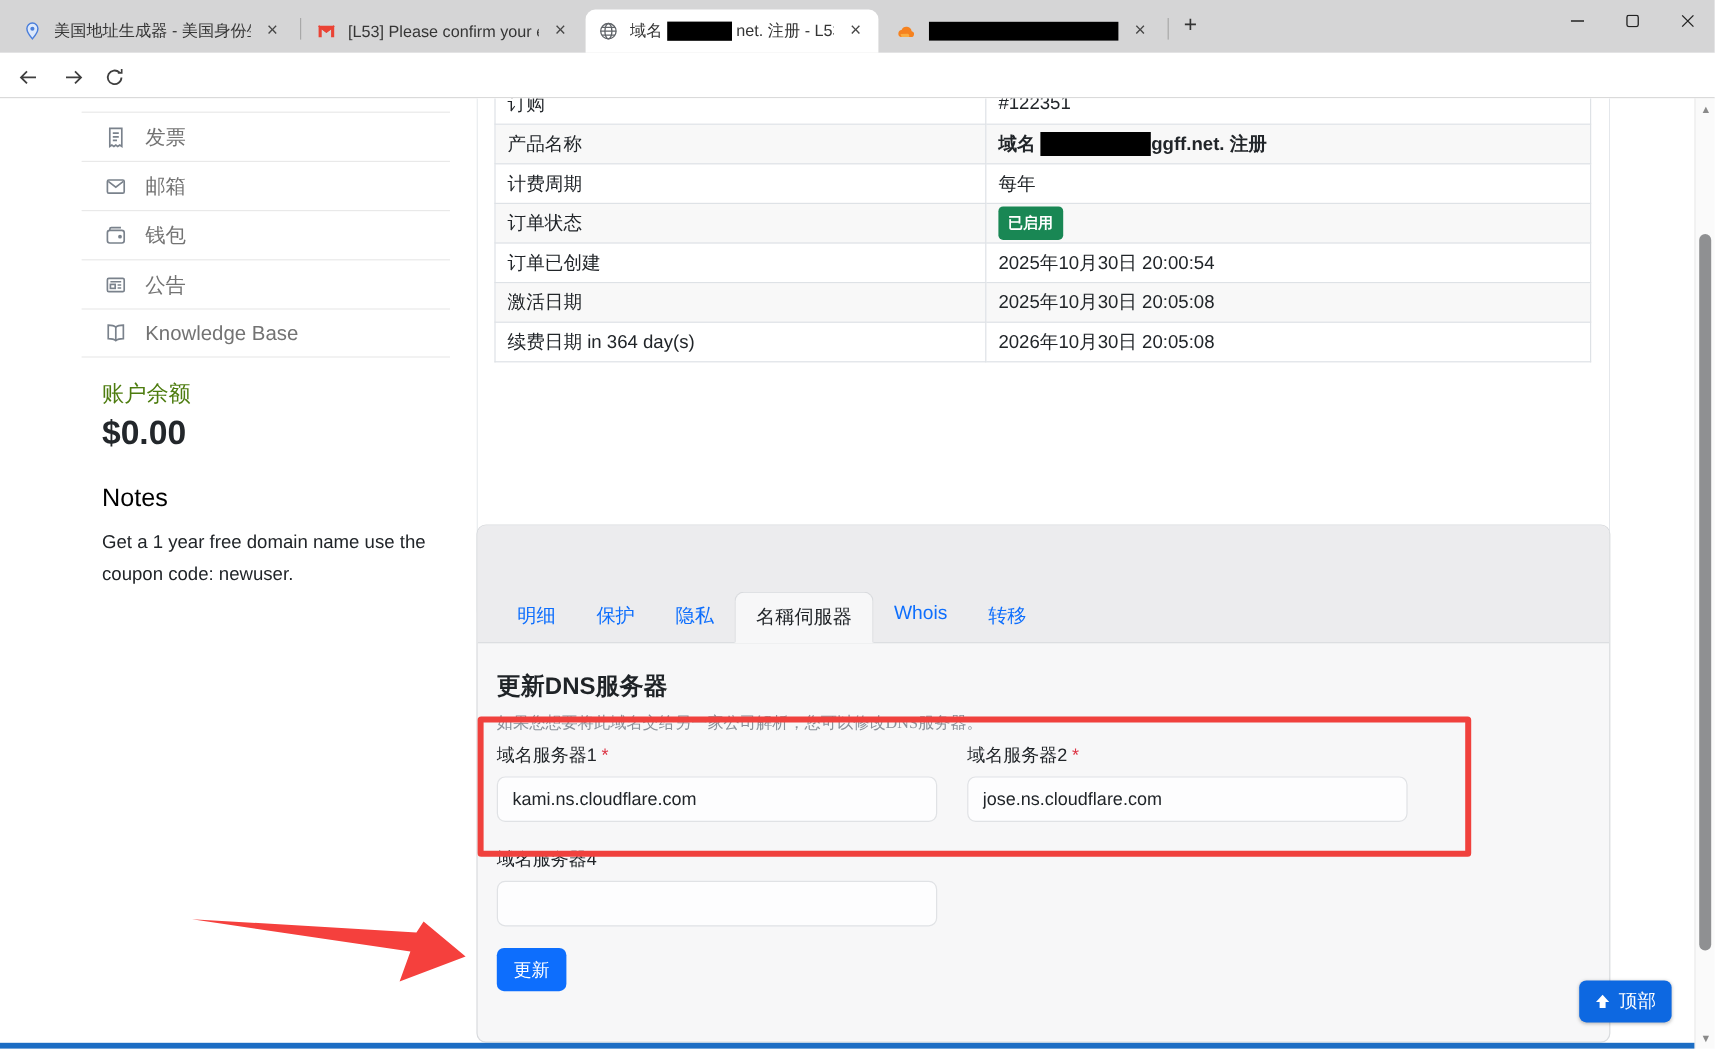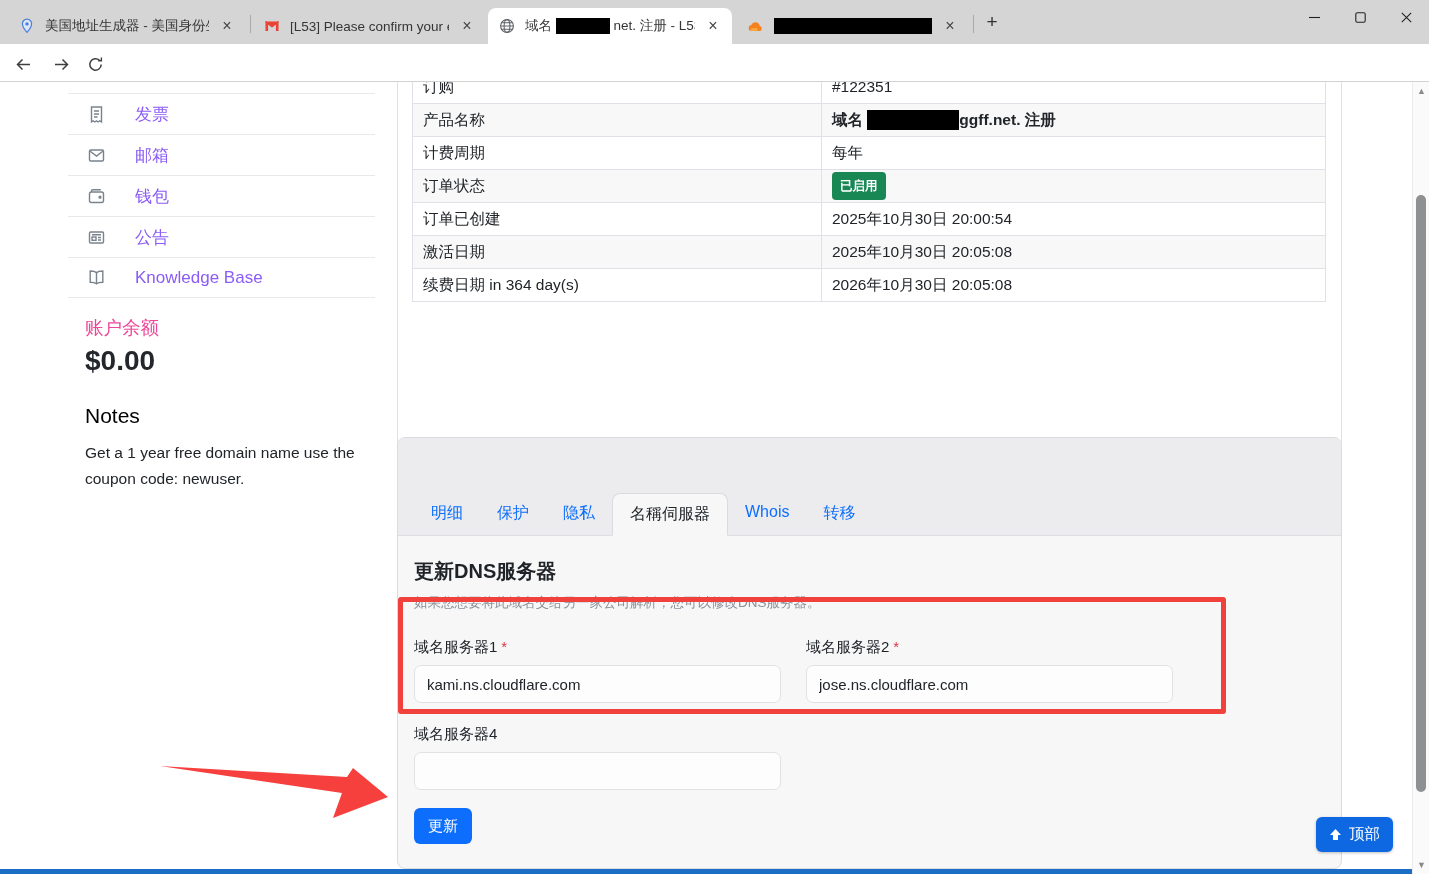--- a/index.html
+++ b/index.html
@@ -29,24 +29,24 @@
   .ncircle { width:22px; height:22px; border-radius:50%; background:#2aa84f; color:#fff; font-weight:bold; font-size:14px; display:flex; align-items:center; justify-content:center; }
   .ubadge { position:absolute; left:13px; top:13px; min-width:15px; height:14px; background:#636567; color:#fff; font-size:9.5px; border-radius:4px; display:flex; align-items:center; justify-content:center; padding:0 3px; }
   .avatar { width:26px; height:26px; border-radius:50%; background:radial-gradient(circle at 42% 55%, #ecd9c8 0 38%, #b5443f 39% 48%, #39333b 49% 100%); border:1px solid #c9c9c9; }
   .vdiv { position:absolute; top:53px; width:1px; height:20px; background:#d4d4d4; }
 
   
   .main { position:absolute; top:82px; left:0; width:1412px; height:787px; background:#fff; overflow:hidden; }
 
   .sidebar { position:absolute; left:68px; top:0; width:307px; }
   .side-list { position:absolute; top:11px; left:0; width:100%; }
-  .side-item { height:41px; display:flex; align-items:center; gap:29px; padding-left:19px; border-top:1px solid #e9e9e9; color:#8b5cf6; font-size:17px; }
+  .side-item { height:41px; display:flex; align-items:center; gap:15px; padding-left:19px; border-top:1px solid #e9e9e9; color:#737373; font-size:17px; }
   .side-item:last-child { border-bottom:1px solid #e9e9e9; }
   .side-item svg { flex:none; }
-  .bal-label { position:absolute; top:233px; left:17px; font-size:18.5px; color:#ec4899; }
+  .bal-label { position:absolute; top:233px; left:17px; font-size:18.5px; color:#4d7c0f; }
   .bal-value { position:absolute; top:263px; left:17px; font-size:28px; font-weight:bold; color:#23272b; }
   .notes-h { position:absolute; top:322px; left:17px; font-size:21px; color:#000000; }
   .notes-t { position:absolute; top:358px; left:17px; width:278px; font-size:15.5px; color:#212529; line-height:1.68; }
 
   
   .card1 { position:absolute; left:397px; top:-16px; width:945px; height:451px; border:1px solid #dee2e6; border-top:none; border-radius:0 0 8px 8px; background:#fff; }
   table.order { position:absolute; left:14px; top:4px; width:914px; border-collapse:collapse; font-size:15.5px; }
   table.order td { border:1px solid #dee2e6; height:33px; padding:0 10px; }
   table.order td.lab { width:409px; }
   table.order tr:nth-child(even) td { background:rgba(0,0,0,0.028); }
@@ -60,22 +60,22 @@
 
   
   .card2 { position:absolute; left:397px; top:355px; width:945px; height:432px; border:1px solid #d9dbde; border-radius:8px; background:#f7f7f8; overflow:hidden; }
   .card2-head { height:98px; background:#ececee; border-bottom:1px solid #dcdee1; position:relative; padding:17px 16px 0; }
   .manage-title { font-size:20px; color:#212529; display:flex; align-items:center; gap:7px; }
   .m-tabs { position:absolute; left:16px; bottom:-1px; display:flex; }
   .m-tab { font-size:16px; color:#0d6efd; padding:10px 17px; cursor:pointer; }
   .m-tab.on { color:#212529; background:#f7f7f8; border:1px solid #d9dbde; border-bottom:1px solid #f7f7f8; border-radius:8px 8px 0 0; }
   .card2-body { padding:16px; }
   .dns-h { font-size:20px; font-weight:bold; color:#1f2327; margin-top:6px; }
-  .dns-d { font-size:13.5px; color:#8a9199; margin-top:9px; }
-  .frow { display:flex; gap:25px; margin-top:26px; }
+  .dns-d { font-size:13.5px; color:#8a9199; margin-top:9px;font-family:Liberation Serif, serif; }
+  .frow { display:flex; gap:25px; margin-top:8px; }
   .frow2 { margin-top:22px; }
   .field { width:367px; }
   .field label { display:block; font-size:15px; color:#212529; margin-bottom:8px; }
   .req { color:#dc3545; margin-left:4px; }
   .field input { width:367px; height:38px; border:1px solid #e0e2e5; border-radius:7px; background:#fdfdfe; padding:0 12px; font-size:15px; color:#212529; font-family:inherit; outline:none; }
   .btn-update { margin-top:18px; height:36px; padding:0 14px; background:#0d6efd; color:#fff; border:none; border-radius:6px; font-size:15px; cursor:pointer; font-family:inherit; }
 
   
   .hl-rect { position:absolute; left:398px; top:515px; width:828px; height:117px; border:5px solid #f0413d; border-radius:3px; z-index:30; pointer-events:none; }
   .arrow-svg { position:absolute; left:145px; top:662px; z-index:30; pointer-events:none; }

